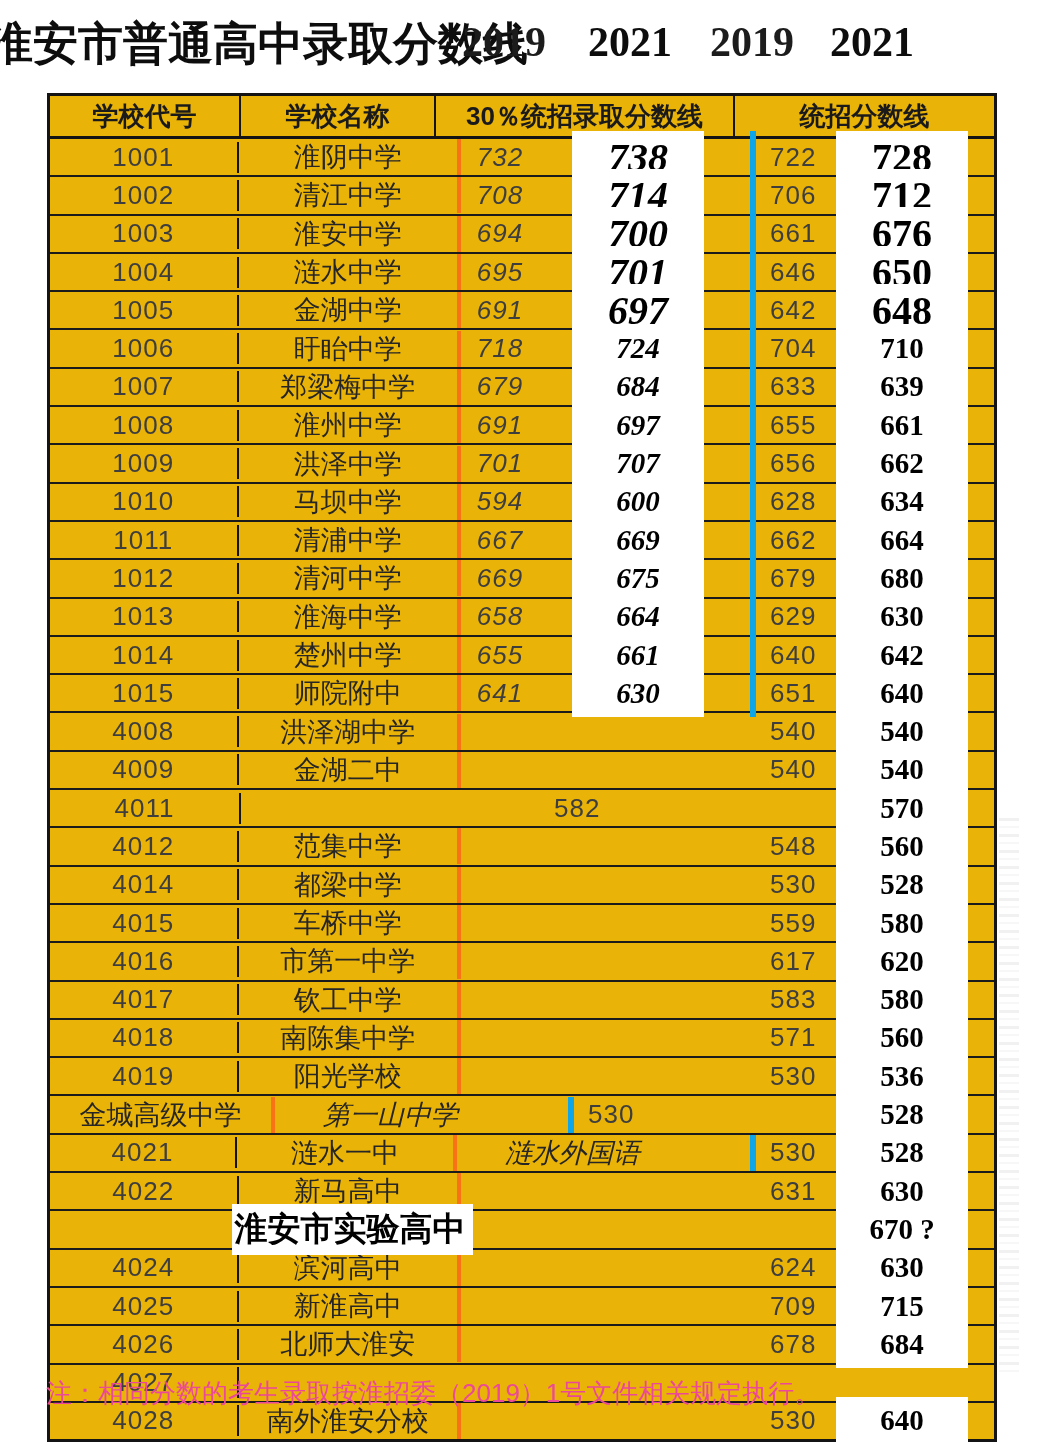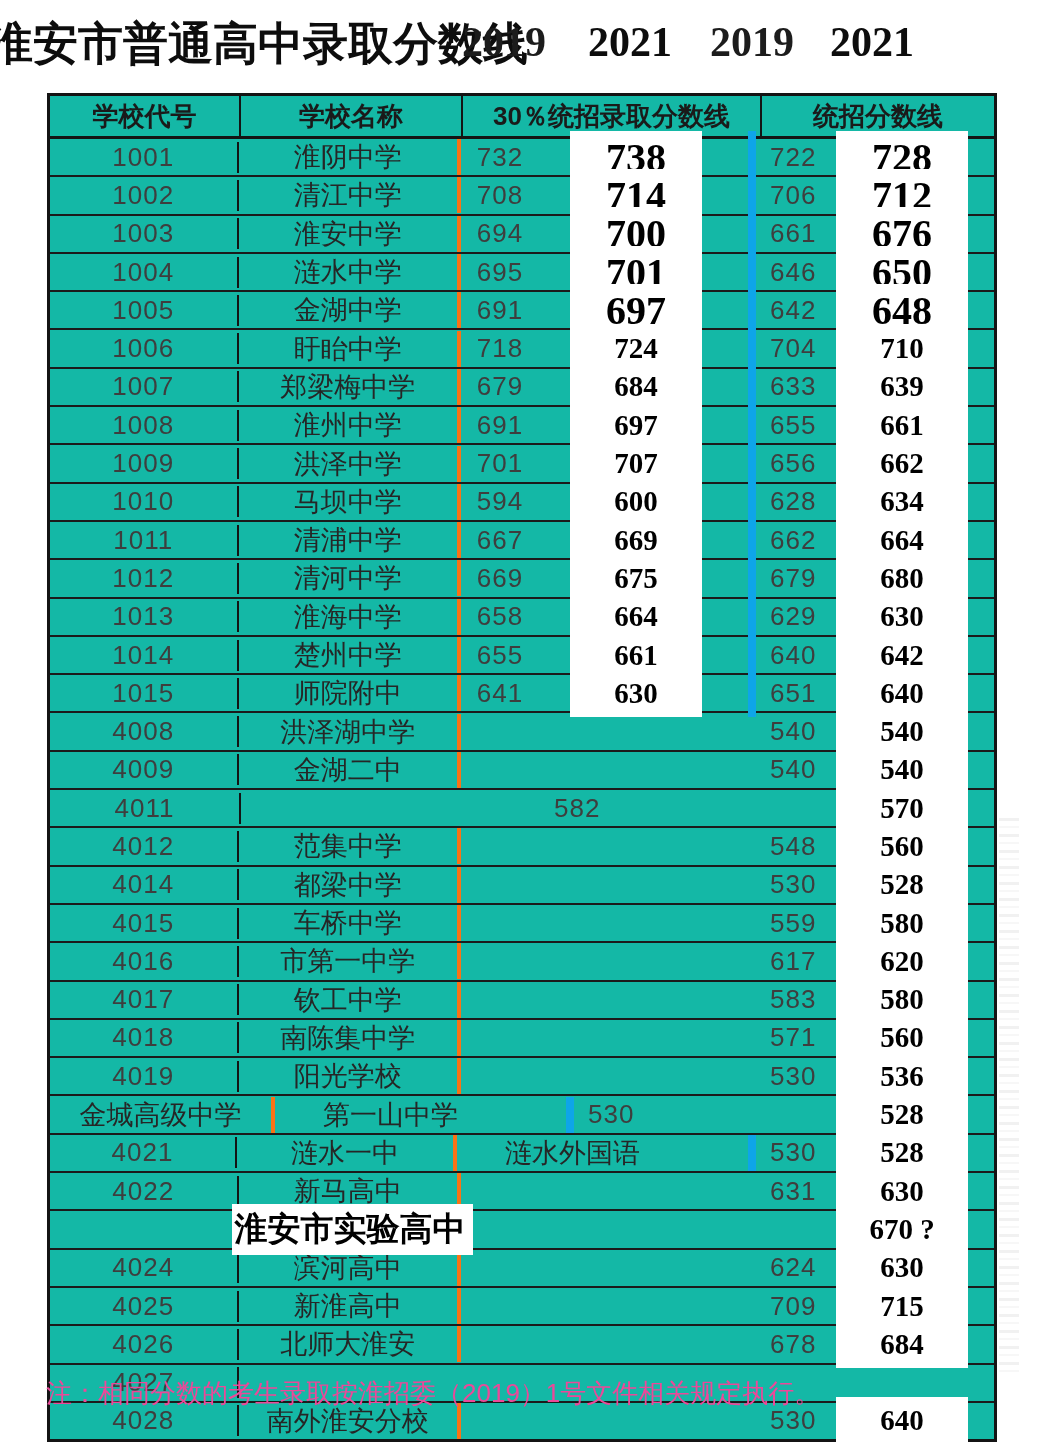--- a/index.html
+++ b/index.html
@@ -22,51 +22,51 @@
     font-size:42px;color:#0d0d0d;
   }
   .ty0{left:462px;color:#1c1c1c;}
   .ty1{left:588px;}
   .ty2{left:710px;color:#1c1c1c;}
   .ty3{left:830px;}
 
   
   .score-table{
     position:absolute;left:47px;top:93px;width:950px;
-    border:3px solid #141414;background:#14b8a6;box-sizing:border-box;
+    border:3px solid #141414;background:#eab308;box-sizing:border-box;
   }
   .thead{
     display:flex;height:40px;align-items:center;
     border-bottom:3px solid #141414;
     font-size:26px;font-weight:700;color:#1a1a1a;
   }
   .th{text-align:center;box-sizing:border-box;height:100%;
       display:flex;align-items:center;justify-content:center;}
   .w-code{width:191px;border-right:2px solid #141414;}
-  .w-name{width:222px;border-right:2px solid #141414;text-align:right;}
+  .w-name{width:195px;border-right:2px solid #141414;text-align:right;}
   .w-s30{width:299px;border-right:2px solid #141414;}
   .w-tz{flex:1;}
 
   .trow{
     display:flex;height:36.3px;align-items:center;
     border-bottom:2px solid #1b1b1b;position:relative;
   }
   .trow:last-child{border-bottom:none;}
   .cell{box-sizing:border-box;display:flex;align-items:center;}
   .c-code{
     width:191px;border-right:2px solid #141414;
     justify-content:center;
     font-size:26px;color:#3e3e3e;letter-spacing:1px;
   }
   .c-name{
     width:225px;border-right:4px solid #f97316;
     justify-content:center;
     font-size:27px;color:#262626;white-space:nowrap;
   }
-  .c-s30{width:299px;border-right:8px solid #0ea5e9;}
+  .c-s30{width:299px;border-right:6px solid #0ea5e9;font-style:italic;}
   .c-tz{flex:1;}
 
   .v2019{font-size:26px;color:#3e3e3e;letter-spacing:1px;}
   .c-s30 .v2019{margin-left:16px;width:70px;}
   .c-tz  .v2019{margin-left:14px;width:66px;}
 
   .v2021{
     position:relative;z-index:2;background:#fff;
     font-family:"Liberation Serif",serif;font-weight:bold;
     font-size:29px;color:#000;text-align:center;

